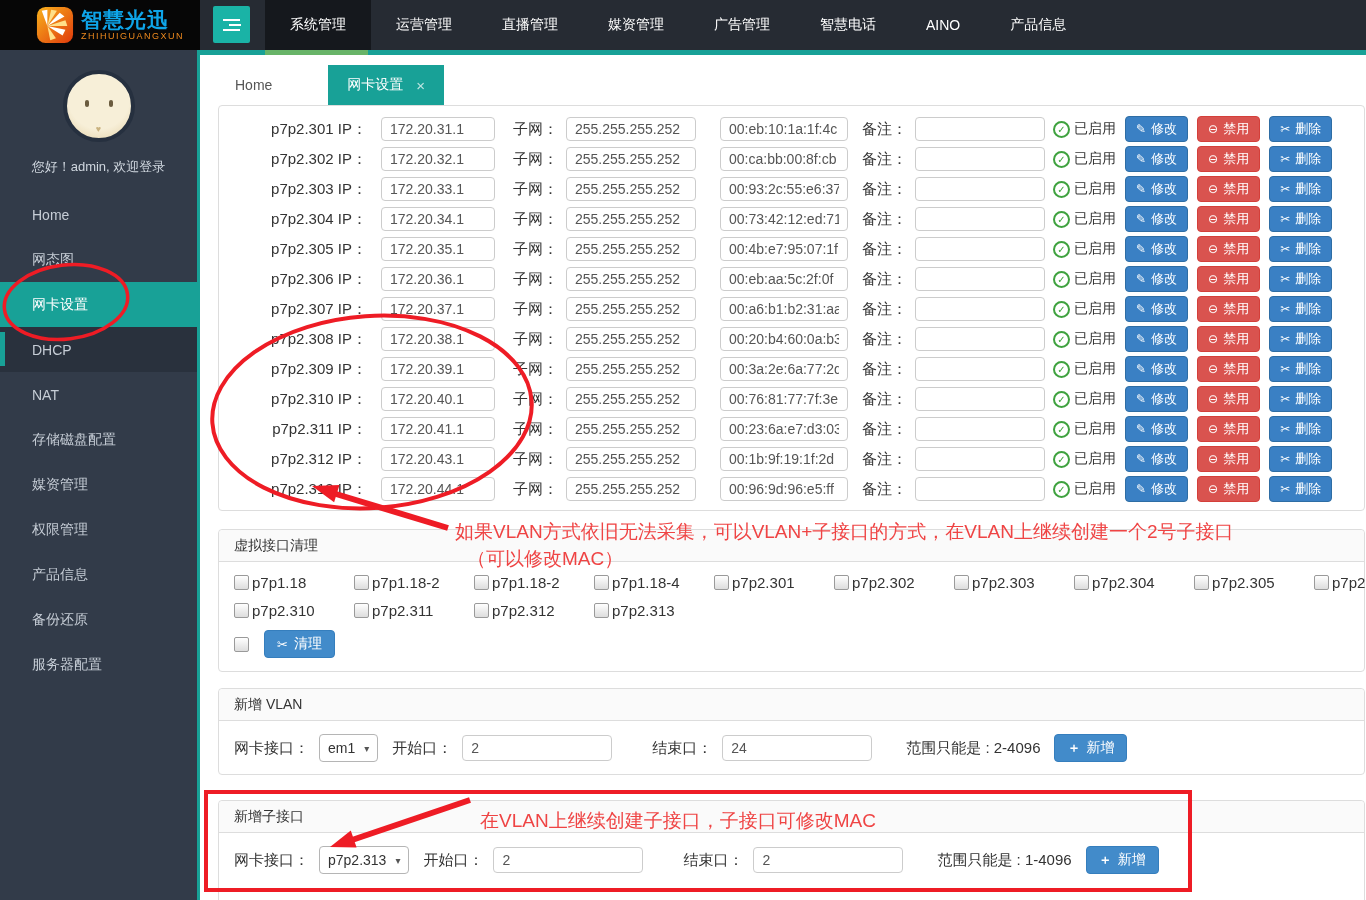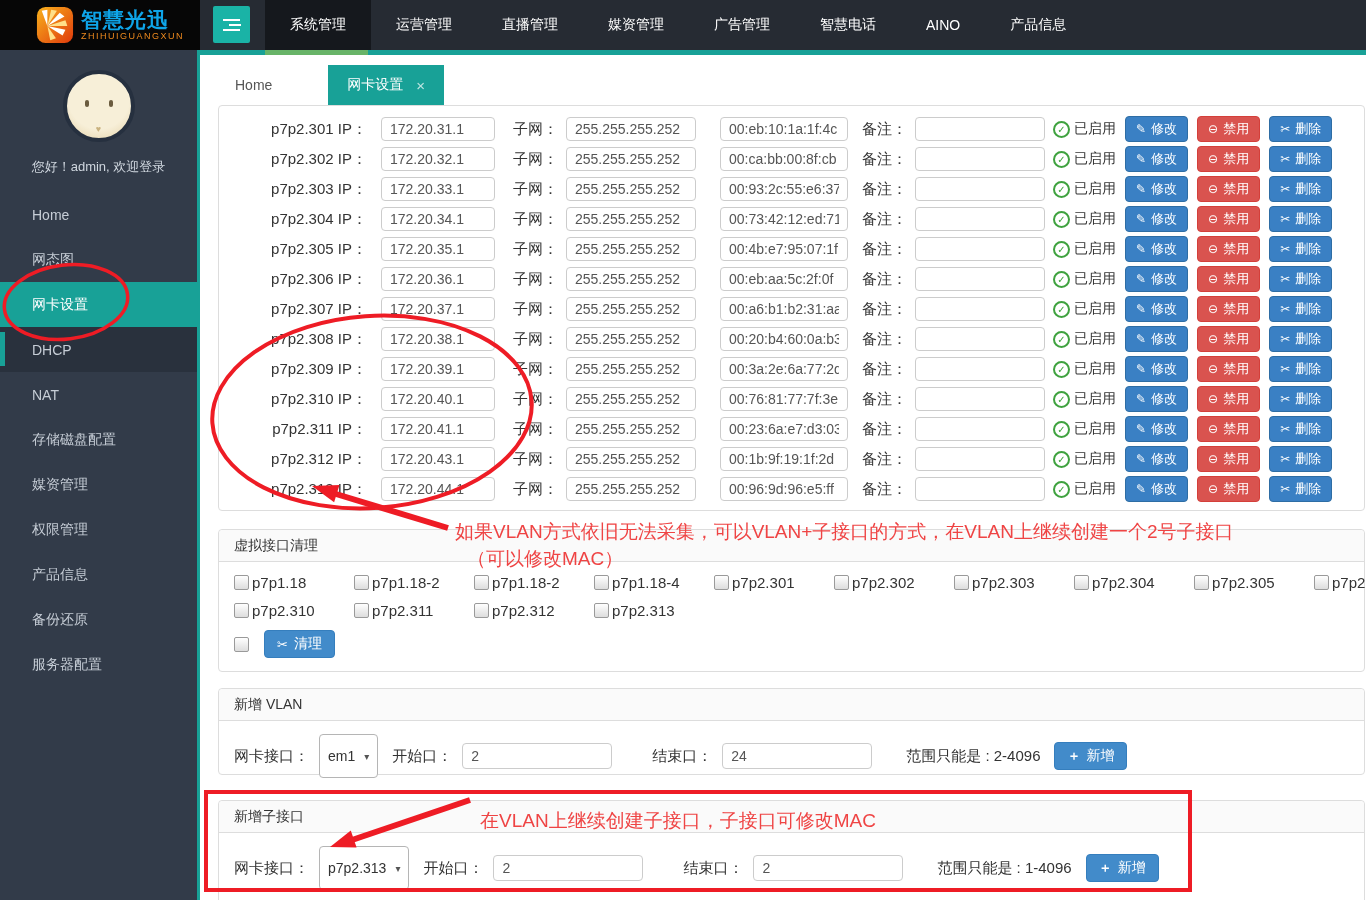--- a/index.html
+++ b/index.html
@@ -73,21 +73,21 @@
   .cb{width:13px;height:13px;border:1px solid #9a9a9a;background:linear-gradient(#fff,#ddd);border-radius:2px;margin-right:3px;flex:0 0 13px;}
   .clean-row{display:flex;align-items:center;margin-top:2px;gap:12px;}
   .btn-add{height:28px;padding:0 12px;background:#428bca;border:1px solid #357ebd;border-radius:4px;color:#fff;font-size:14px;display:inline-flex;align-items:center;gap:6px;cursor:pointer;font-family:inherit;}
   .btn-add .ic{font-size:13px;font-weight:bold;}
 
   
   #vlan-panel{top:688px;height:87px;}
   #subif-panel{top:800px;height:109px;}
   .form-row{display:flex;align-items:center;padding:13px 15px;font-size:15px;color:#333;white-space:nowrap;}
   .fl{margin-right:10px;text-align:right;}
-  .sel{height:26px;border:1px solid #b5b5b5;border-radius:4px;display:inline-flex;align-items:center;padding:8px 8px;gap:9px;font-size:14px;color:#333;background:#fff;cursor:pointer;}
+  .sel{height:26px;border:1px solid #b5b5b5;border-radius:4px;display:inline-flex;align-items:center;padding:0 8px;gap:9px;font-size:14px;color:#333;background:#fff;cursor:pointer;}
   .sel .caret{font-size:10px;color:#555;}
   .f-inp{width:132px;height:24px;border:1px solid #ccc;border-radius:4px;padding:0 8px;font-size:14px;color:#555;font-family:inherit;}
   .ml14{margin-left:14px;} .ml40{margin-left:40px;} .ml34{margin-left:34px;}
 
   
   .anno{position:absolute;inset:0;width:1366px;height:900px;pointer-events:none;z-index:50;}
   .red-note{position:absolute;color:#ef4444;font-size:19px;font-weight:500;z-index:51;pointer-events:none;white-space:nowrap;}
 </style>
 </head>
 <body>

